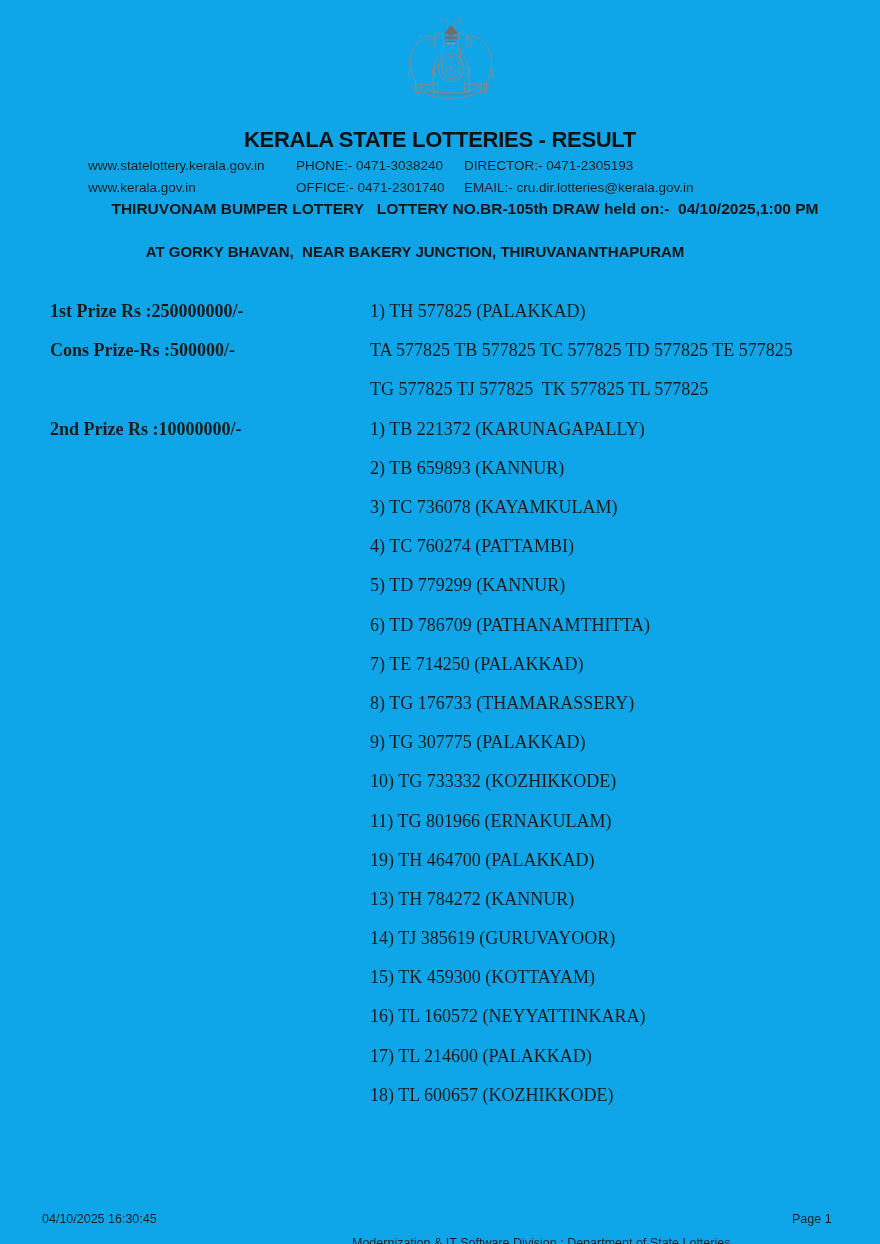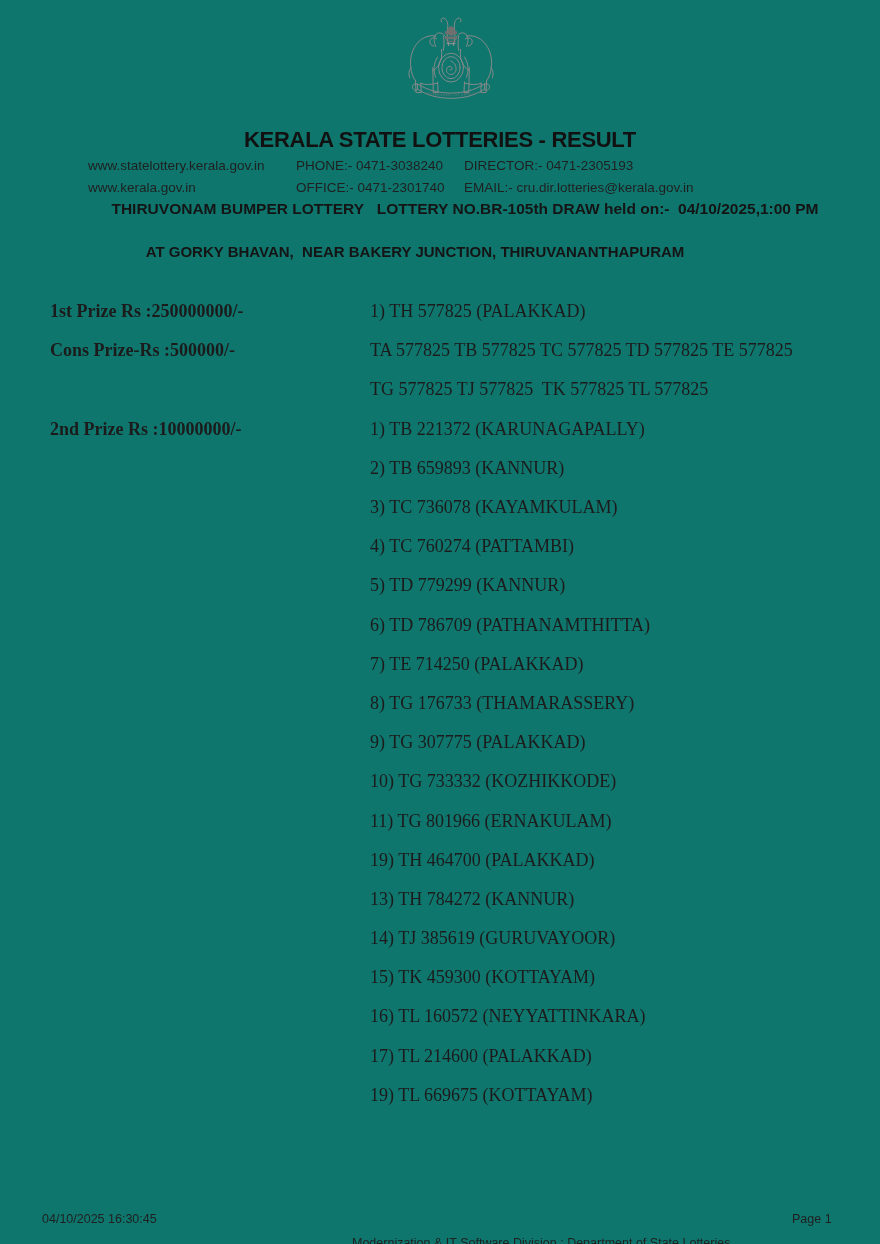--- a/index.html
+++ b/index.html
@@ -1,18 +1,18 @@
 <!DOCTYPE html>
 <html><head>
 <meta charset="utf-8">
 <style>
   html,body{margin:0;padding:0;background:#ffffff;}
   .page{
     position:relative;width:880px;height:1244px;margin:0 auto;
-    background:#0f766e;overflow:hidden;
+    background:#0ea5e9;overflow:hidden;
     font-family:"Liberation Sans",sans-serif;color:#1b1b1b;
   }
   .emblem{position:absolute;left:404px;top:10px;width:96px;height:98px;}
   .title{
     position:absolute;top:112px;left:0;width:100%;text-align:center;
     font-family:"Liberation Sans",sans-serif;font-weight:700;font-size:22px;
     letter-spacing:-0.3px;color:#111;
   }
   .contact{
     position:absolute;top:155px;left:88px;width:660px;
@@ -145,21 +145,21 @@
           <div class="prize-entry">8) TG 176733 (THAMARASSERY)</div>
           <div class="prize-entry">9) TG 307775 (PALAKKAD)</div>
           <div class="prize-entry">10) TG 733332 (KOZHIKKODE)</div>
           <div class="prize-entry">11) TG 801966 (ERNAKULAM)</div>
           <div class="prize-entry">19) TH 464700 (PALAKKAD)</div>
           <div class="prize-entry">13) TH 784272 (KANNUR)</div>
           <div class="prize-entry">14) TJ 385619 (GURUVAYOOR)</div>
           <div class="prize-entry">15) TK 459300 (KOTTAYAM)</div>
           <div class="prize-entry">16) TL 160572 (NEYYATTINKARA)</div>
           <div class="prize-entry">17) TL 214600 (PALAKKAD)</div>
-          <div class="prize-entry">19) TL 669675 (KOTTAYAM)</div>
+          <div class="prize-entry">18) TL 600657 (KOZHIKKODE)</div>
         </div>
       </div>
     </div>
 
   <div class="footer">
     <span class="ts">04/10/2025 16:30:45</span>
     <span class="div">Modernization &amp; IT Software Division : Department of State Lotteries</span>
     <span class="pg">Page 1</span>
   </div>
 

